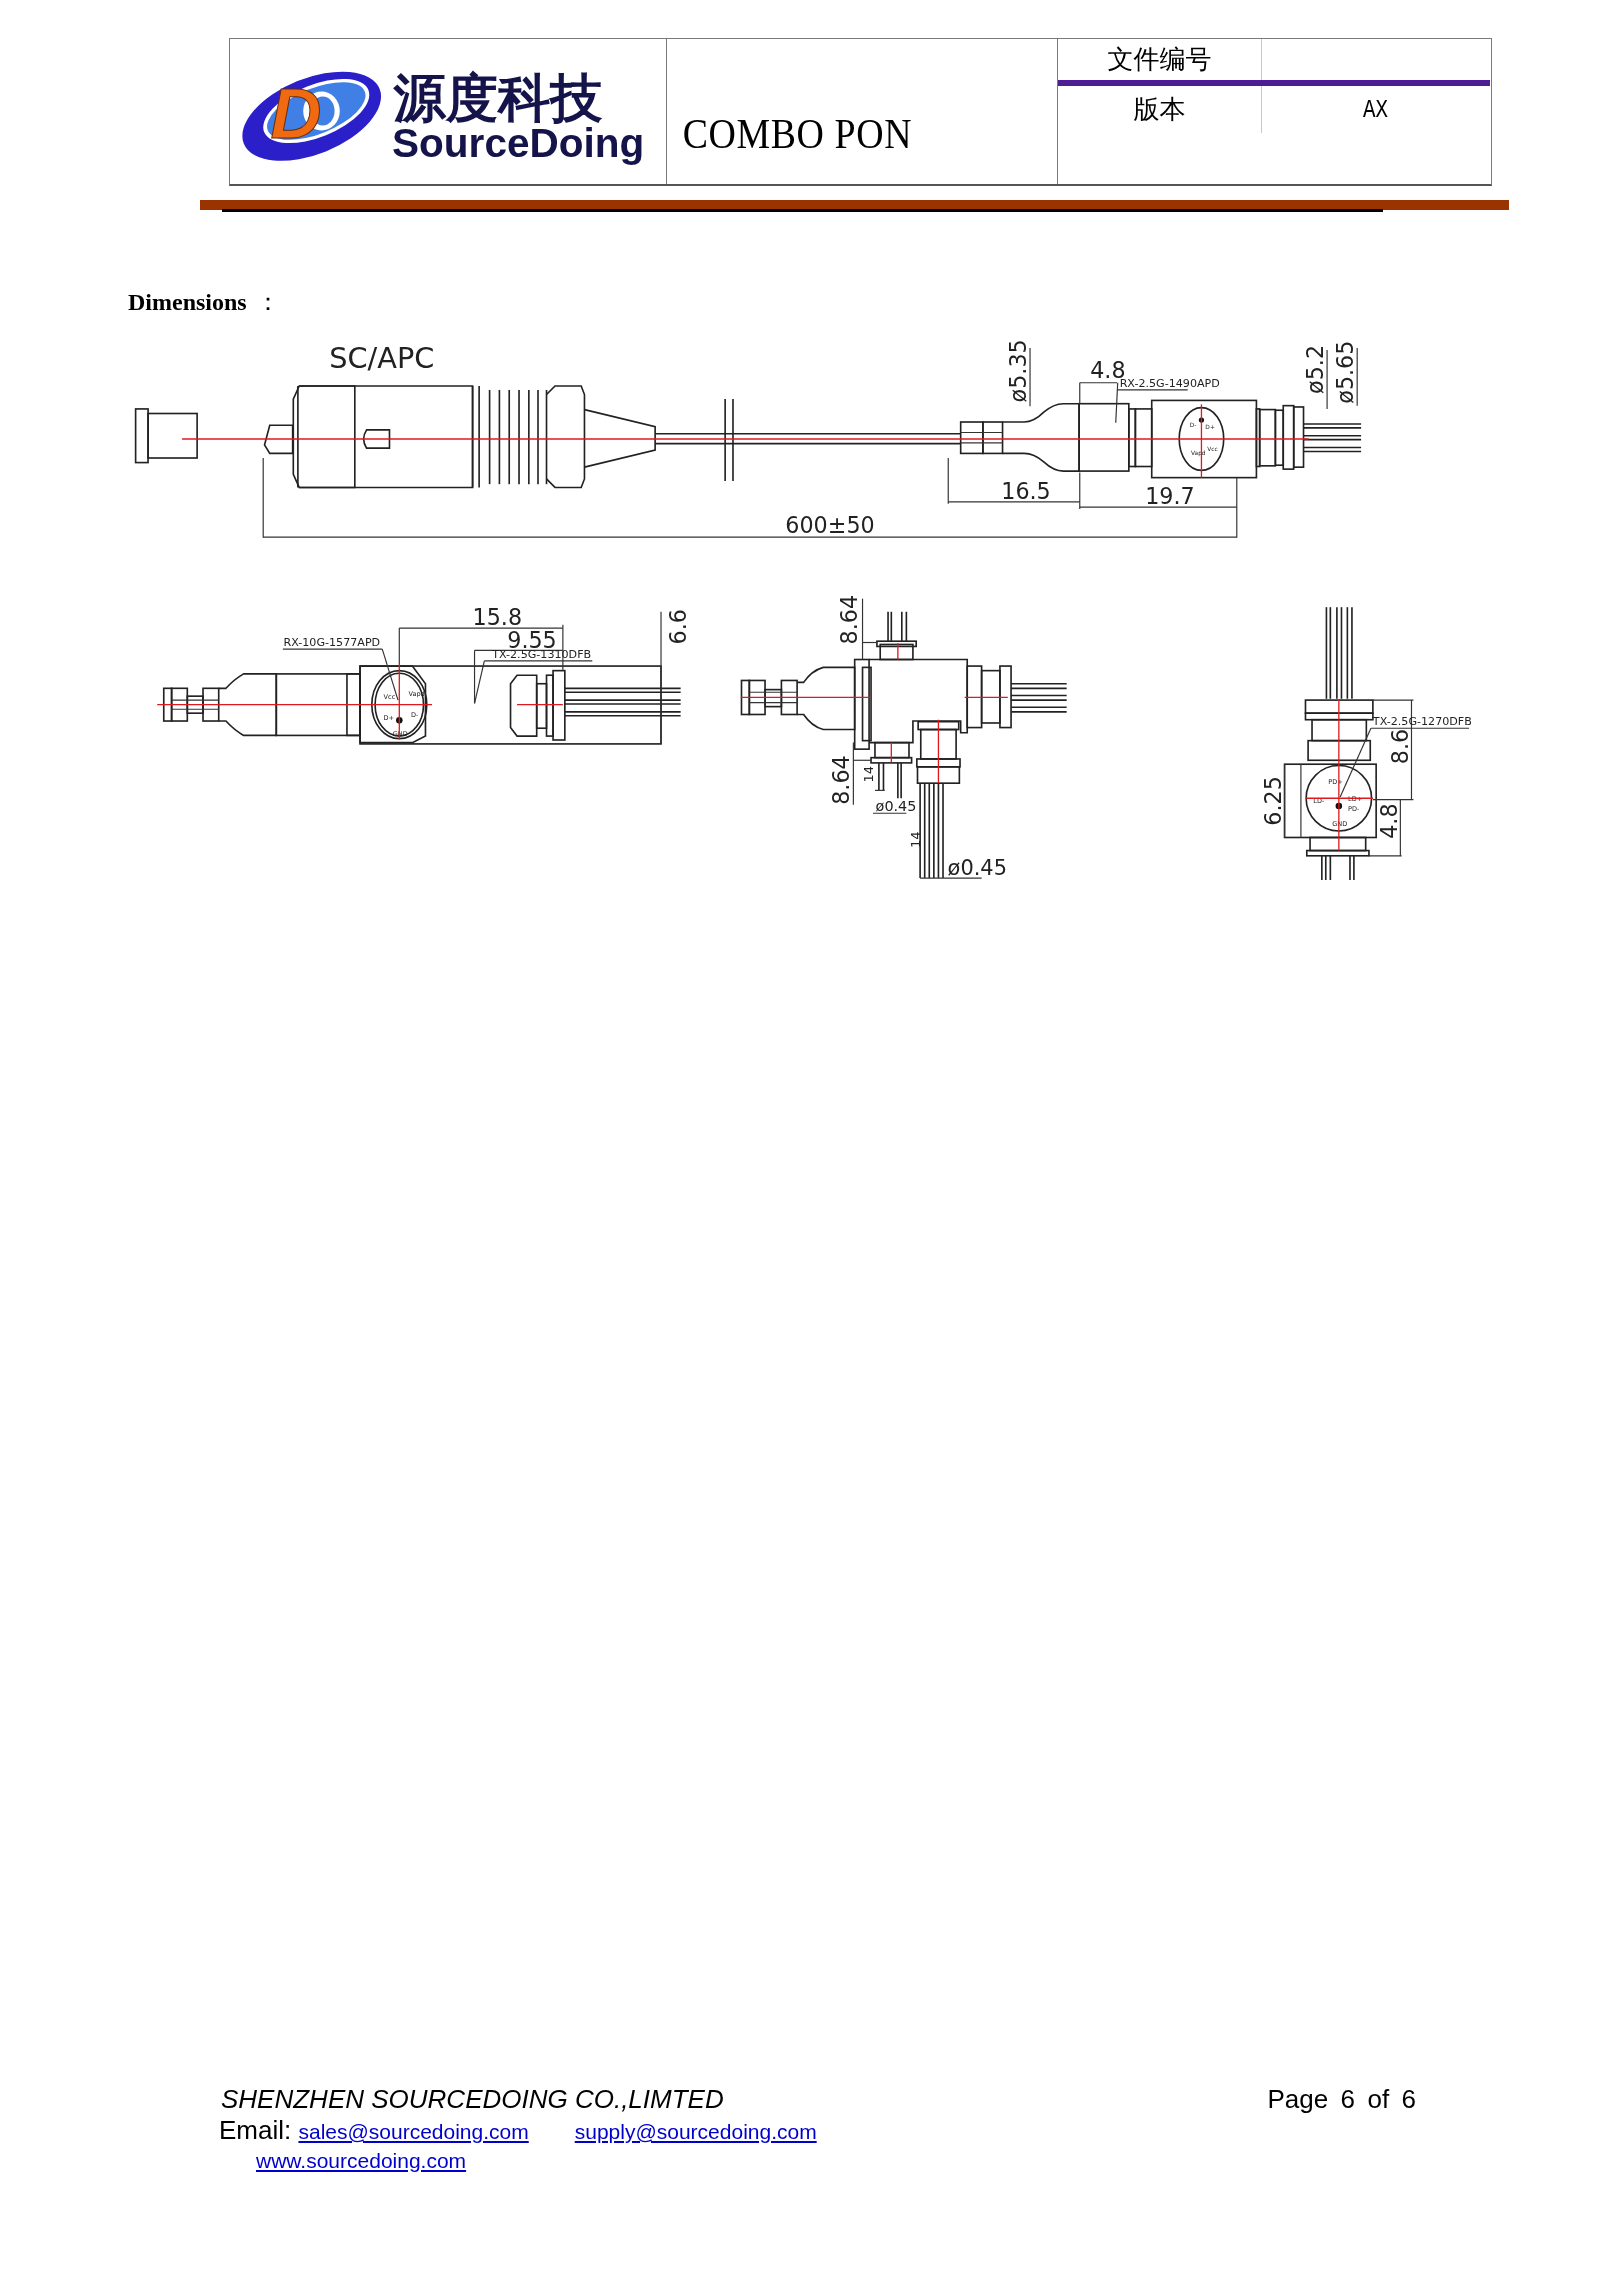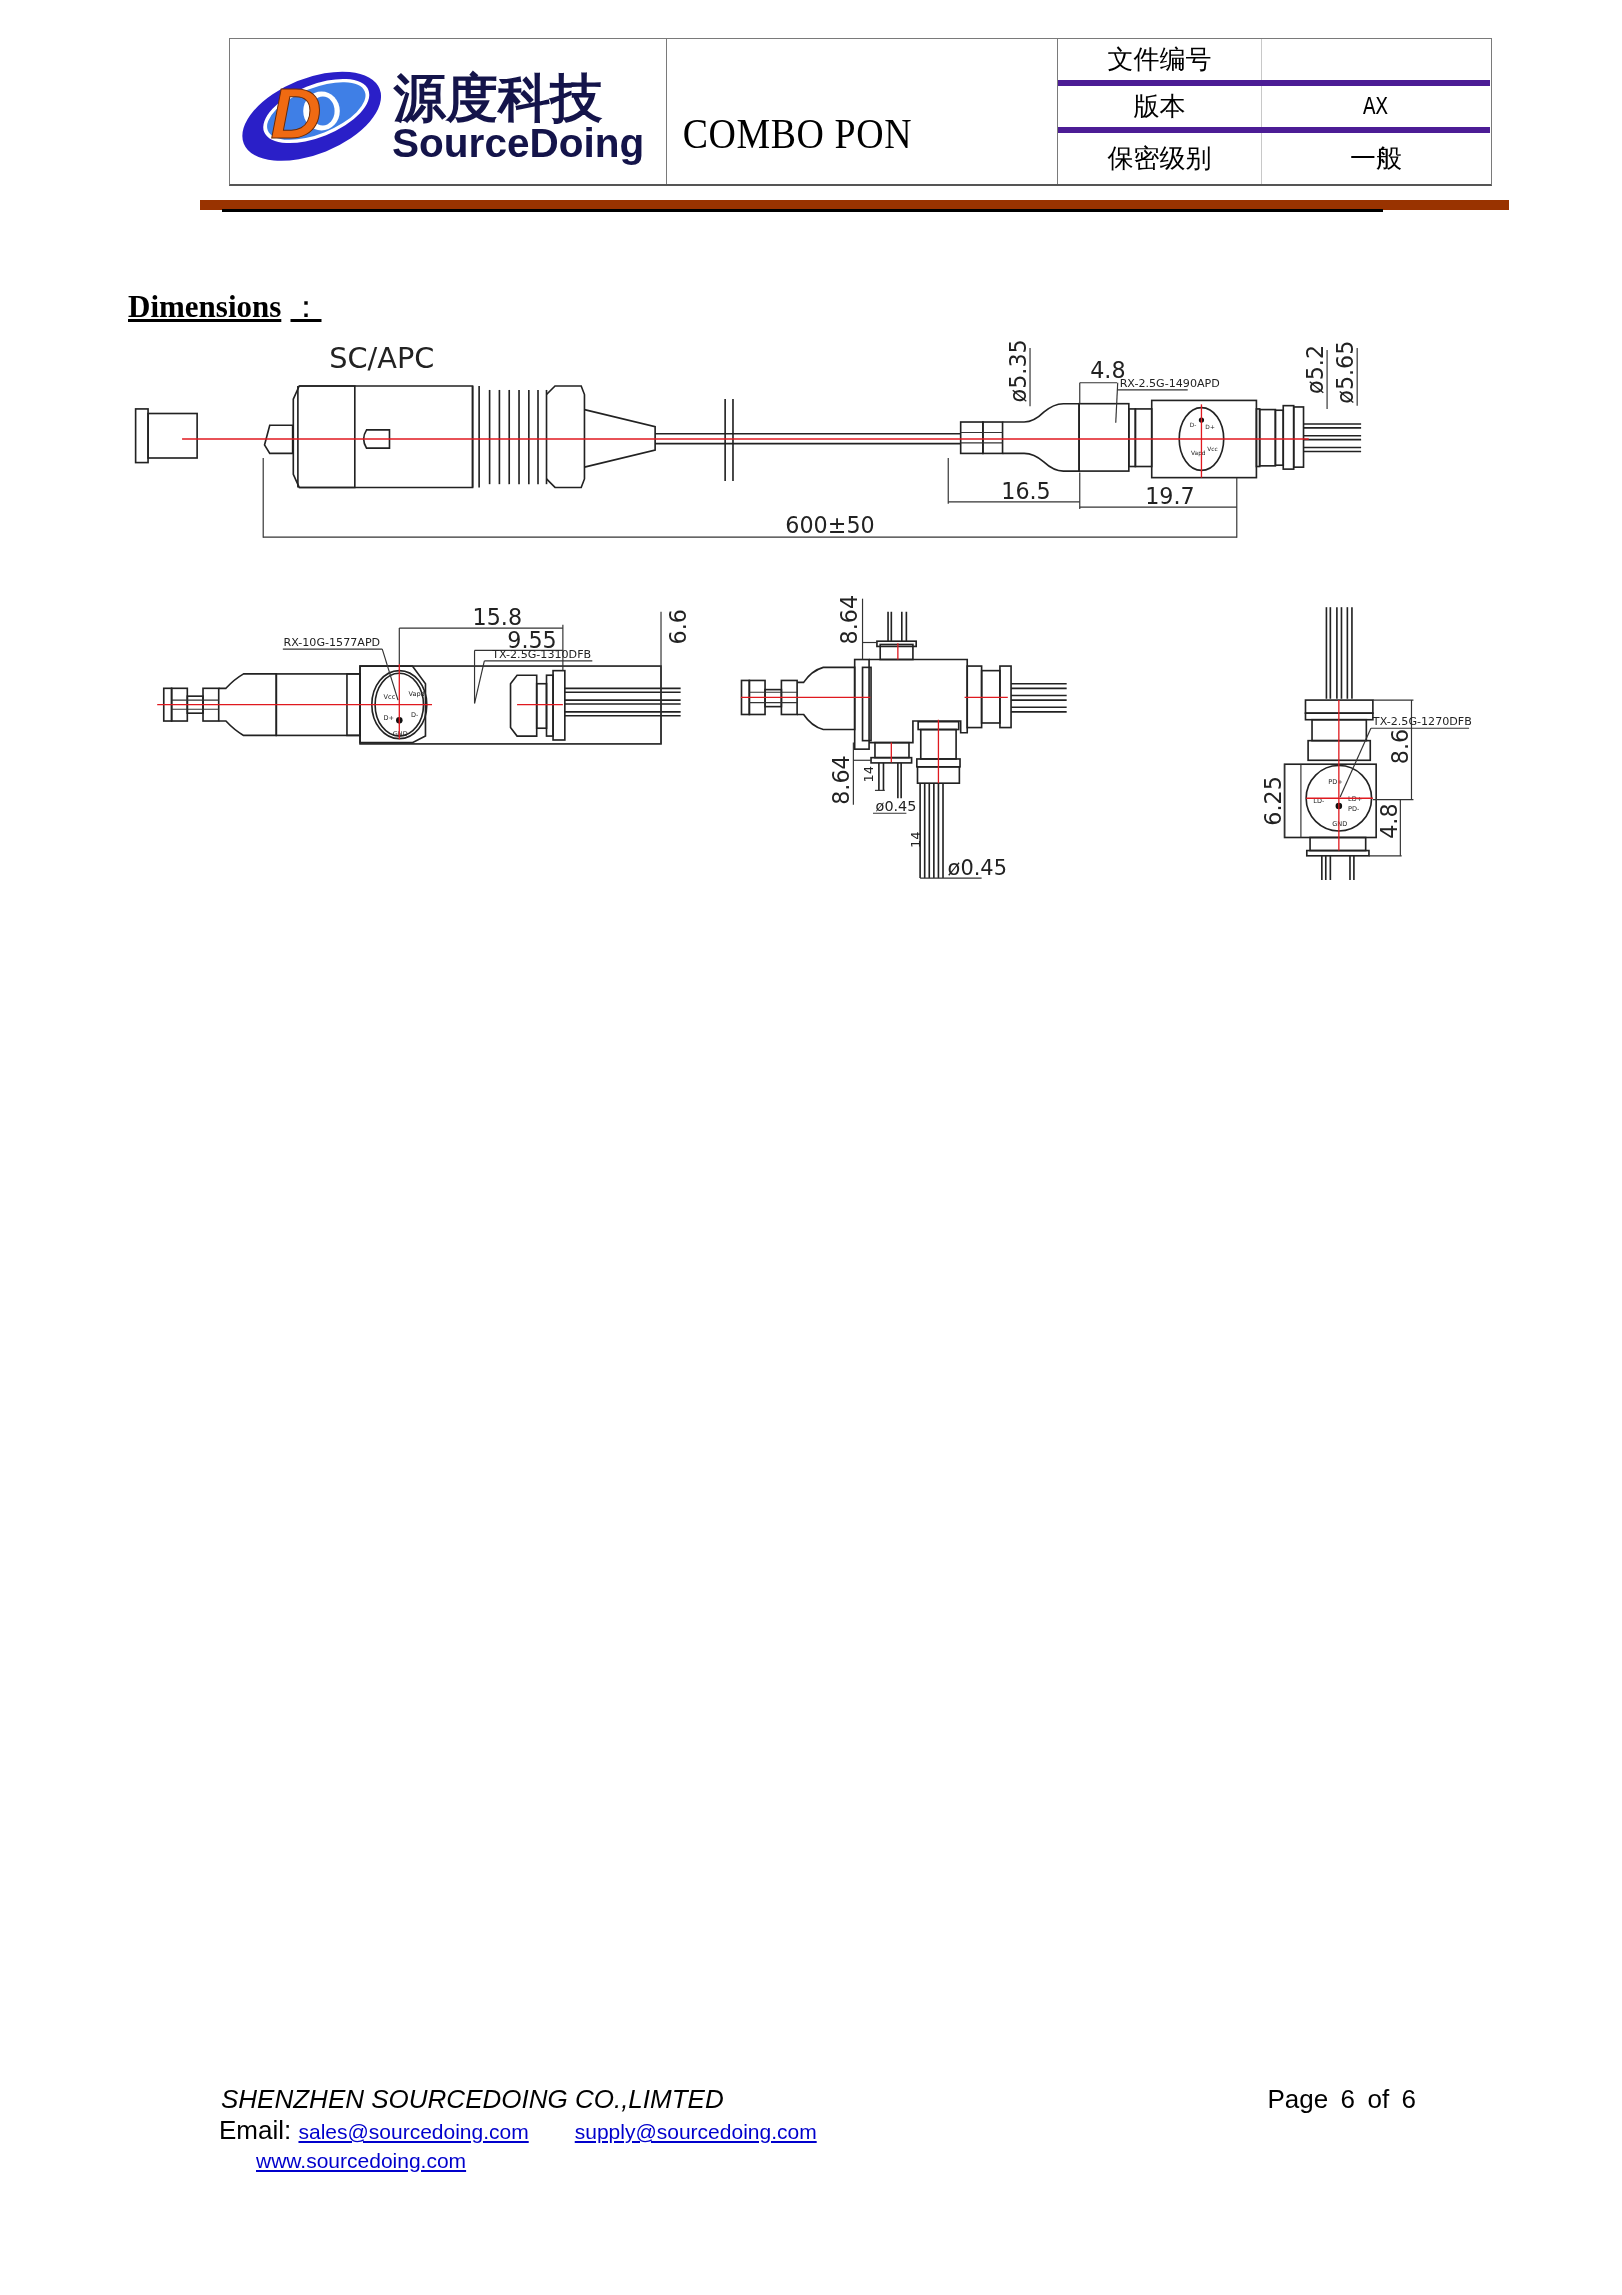--- a/index.html
+++ b/index.html
@@ -16,21 +16,21 @@
   .meta-row:last-child { border-bottom:none; }
   .meta-label, .meta-value { position:absolute; top:0; height:100%; display:flex; align-items:center; justify-content:center; font-size:26px; box-sizing:border-box; }
   .meta-label { left:0; width:204px; border-right:0.7px solid #c8c8c8; }
   .meta-value { left:204px; width:228px; }
   .meta-value span { font-family:"Liberation Mono", monospace; transform:scaleX(0.8); display:inline-block; }
 
   .rule-red { position:absolute; left:200px; top:200px; width:1309px; height:9.8px; background:#993300; }
   .rule-black { position:absolute; left:222px; top:209px; width:1161px; height:2.6px; background:#000; }
 
   
-  .sec-title { position:absolute; left:128px; top:286px; font-family:"Liberation Serif", serif; font-weight:bold; font-size:31px;text-decoration:underline; }
+  .sec-title { position:absolute; left:128px; top:286px; font-family:"Liberation Serif", serif; font-weight:bold; font-size:24px; }
   .sec-title .colon { font-weight:normal; margin-left:9.2px; }
 
   .drawing { position:absolute; left:0; top:0; }
   .dim { font-family:"DejaVu Sans", sans-serif; fill:#222; font-weight:normal; }
 
   
   .footer { position:absolute; left:219px; top:2084px; width:1197px; font-family:"Liberation Sans", sans-serif; font-size:26px; color:#000; }
   .footer .company { position:absolute; left:2px; top:0; white-space:nowrap;font-style:italic; }
   .footer .page { position:absolute; right:0; top:0; white-space:nowrap; word-spacing:5.2px; }
   .footer .email-row { position:absolute; left:0; top:31px; white-space:nowrap; }
@@ -64,26 +64,20 @@
     <div class="meta-row" style="top:0;">
       <div class="meta-label">文件编号</div>
       <div class="meta-value">
           <span></span>
         </div>
     </div>
     <div class="meta-row" style="top:47px;">
       <div class="meta-label">版本</div>
       <div class="meta-value">
           <span>AX</span>
-        </div>
-    </div>
-    <div class="meta-row" style="top:94px; height:51px;">
-      <div class="meta-label">保密级别</div>
-      <div class="meta-value">
-          <span style="font-family:'DejaVu Sans',sans-serif;transform:none;">一般</span>
         </div>
     </div>
   </div>
 </div>
 <div class="rule-red"></div>
 <div class="rule-black"></div>
 
 <div class="sec-title">
   <span>Dimensions</span><span class="colon">：</span>
 </div>

